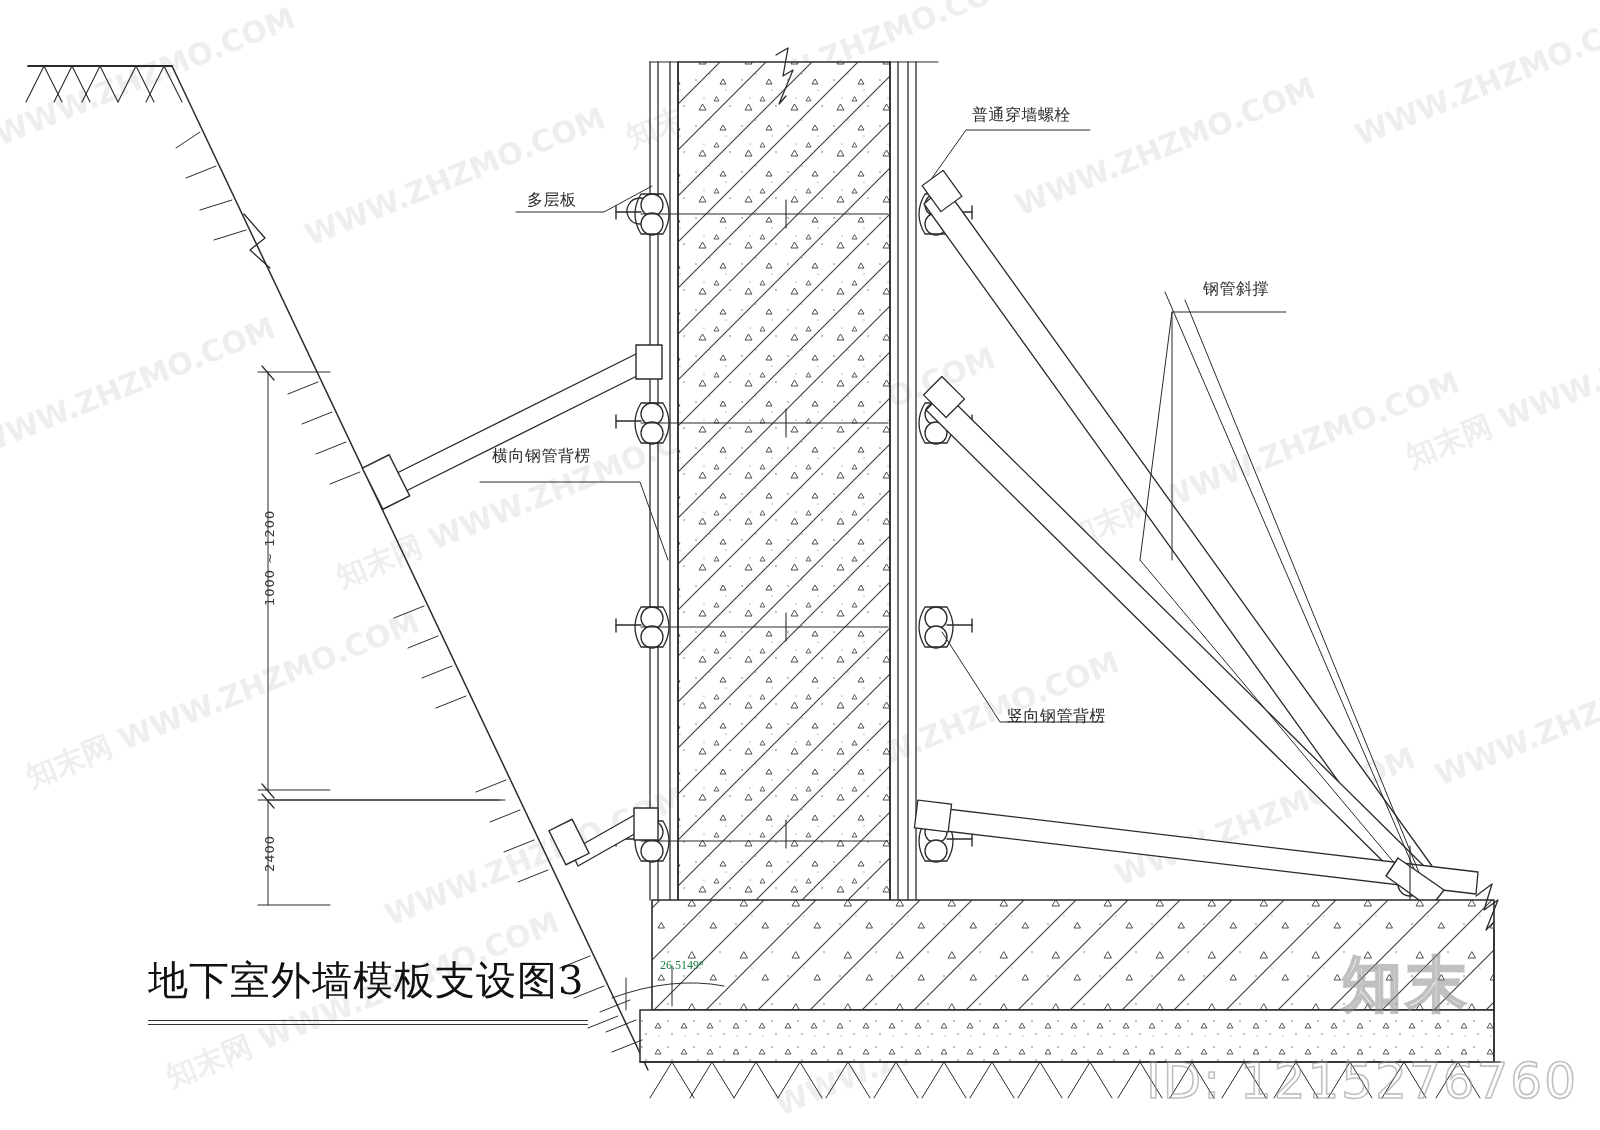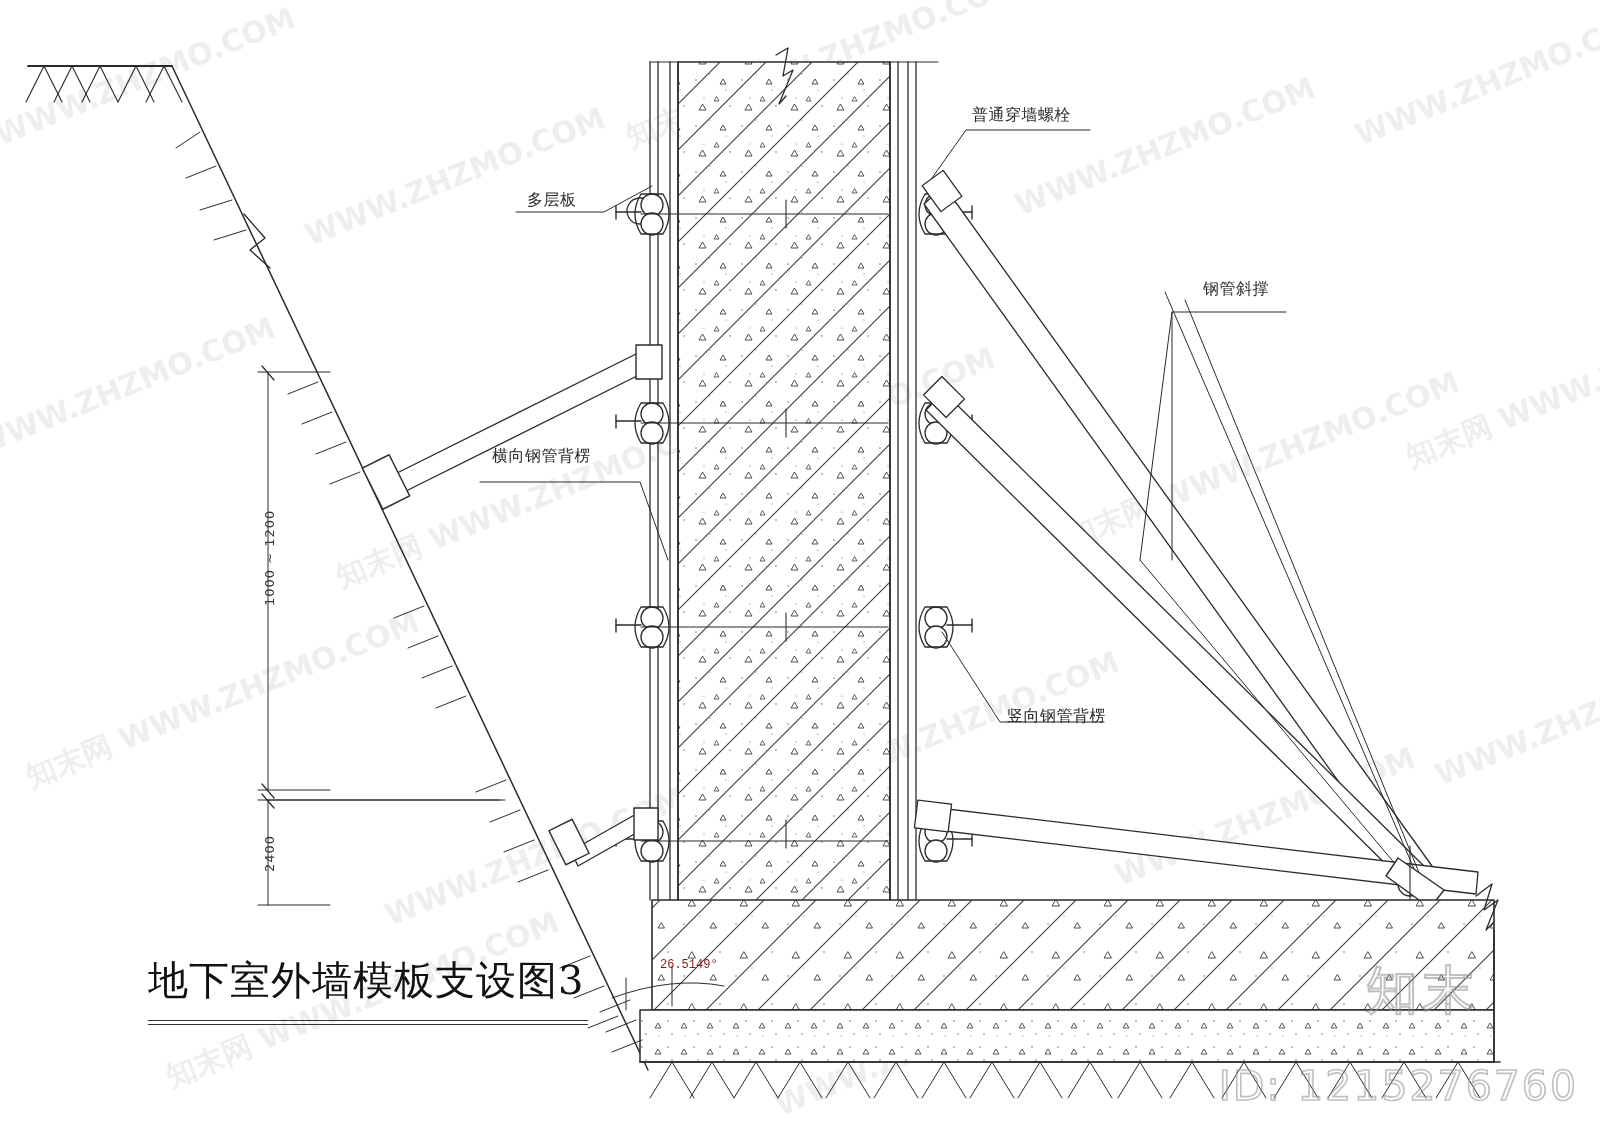--- a/index.html
+++ b/index.html
@@ -24,23 +24,23 @@
     position:absolute;
     font-family:"DejaVu Sans","Liberation Sans",sans-serif;
     font-size:13px;
     color:#3a3a3a;
     white-space:nowrap;
     transform-origin:0 0;
     letter-spacing:1px;
   }
   .angle-lbl{
     position:absolute;
-    font-family:Liberation Mono, monospace;
+    font-family:Liberation Serif, serif;
     font-size:12px;
-    color:#7f1d1d;
+    color:#15803d;
     white-space:nowrap;
   }
   #title-block{
     position:absolute;left:148px;top:960px;
   }
   #title-text{
     font-family:"DejaVu Serif","Liberation Serif",serif;
     font-size:40px;
     color:#111;
     white-space:nowrap;
@@ -65,32 +65,32 @@
     font-size:30px;
     font-weight:bold;
     color:rgba(150,150,150,0.16);
     white-space:nowrap;
     transform:rotate(-22deg);
     transform-origin:0 0;
     pointer-events:none;
     user-select:none;
   }
   #wm-logo{
-    position:absolute;right:122px;bottom:104px;
+    position:absolute;right:130px;bottom:104px;
     font-family:"DejaVu Sans","Liberation Sans",sans-serif;
-    font-size:52px;font-weight:normal;
+    font-size:60px;font-weight:bold;
     color:rgba(255,255,255,0);
     -webkit-text-stroke:2px rgba(140,140,140,0.55);
     white-space:nowrap;pointer-events:none;user-select:none;
     letter-spacing:4px;
   }
   #wm-id{
     position:absolute;right:22px;bottom:20px;
     font-family:"DejaVu Sans","Liberation Sans",sans-serif;
-    font-size:41px;
+    font-size:50px;
     color:rgba(255,255,255,0);
     -webkit-text-stroke:1.6px rgba(150,150,150,0.6);
     white-space:nowrap;pointer-events:none;user-select:none;
     letter-spacing:2px;
   }
 </style>
 </head>
 <body>
 
 <div id="sheet">

